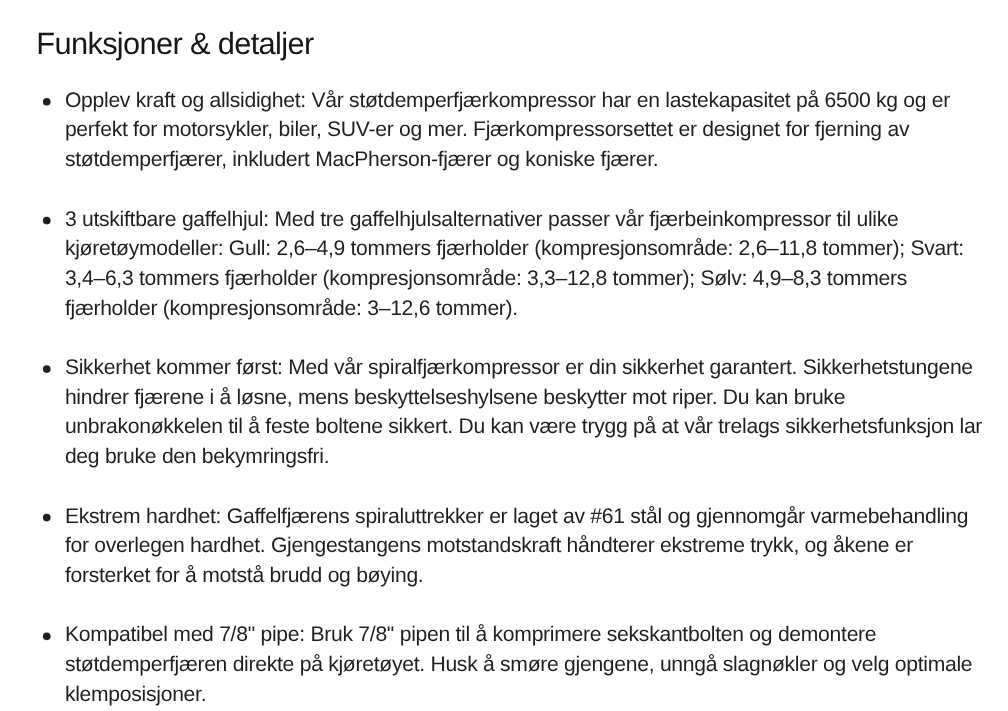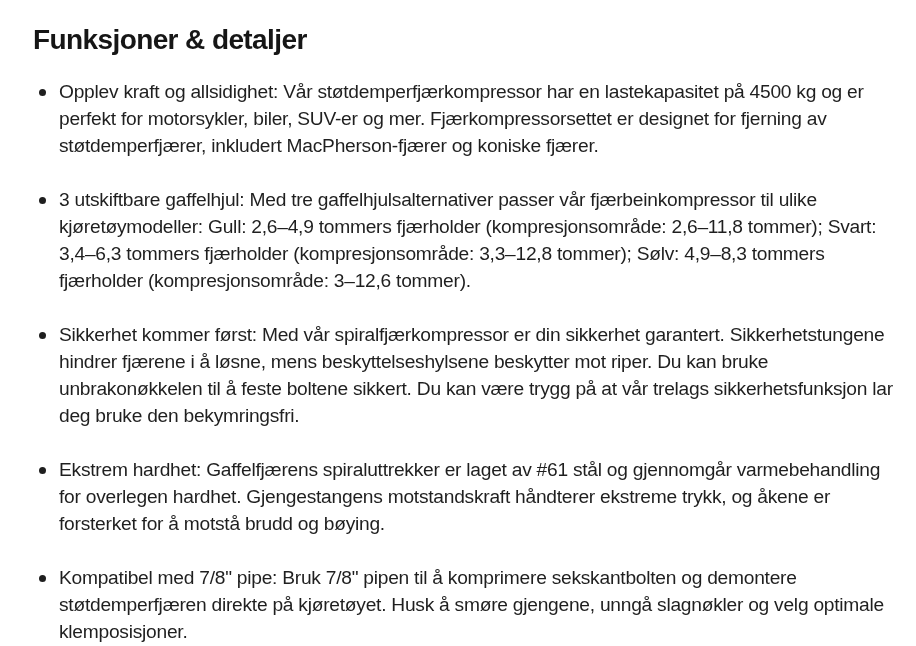--- a/index.html
+++ b/index.html
@@ -13,21 +13,21 @@
       overflow: hidden;
       font-family: "Liberation Sans", "DejaVu Sans", sans-serif;
       color: #1f1f1f;
     }
     .container {
       padding: 20px 0 0 33px;
     }
     h2.title {
       margin: 0;
       font-size: 28px;
-      font-weight: 700;
+      font-weight: 400;
       letter-spacing: -0.6px;
       color: #161616;
       line-height: 40px;
     }
     ul.features {
       list-style: none;
       margin: 18px 0 0 0;
       padding: 0;
       width: 870px;
     }
@@ -50,19 +50,19 @@
       border-radius: 50%;
       background: #1f1f1f;
     }
   </style>
 </head>
 <body>
 
 <div class="container">
   <h2 class="title">Funksjoner &amp; detaljer</h2>
   <ul class="features">
-    <li>Opplev kraft og allsidighet: Vår støtdemperfjærkompressor har en lastekapasitet på 4500 kg og er perfekt for motorsykler, biler, SUV-er og mer. Fjærkompressorsettet er designet for fjerning av støtdemperfjærer, inkludert MacPherson-fjærer og koniske fjærer.</li>
+    <li>Opplev kraft og allsidighet: Vår støtdemperfjærkompressor har en lastekapasitet på 6500 kg og er perfekt for motorsykler, biler, SUV-er og mer. Fjærkompressorsettet er designet for fjerning av støtdemperfjærer, inkludert MacPherson-fjærer og koniske fjærer.</li>
     <li>3 utskiftbare gaffelhjul: Med tre gaffelhjulsalternativer passer vår fjærbeinkompressor til ulike kjøretøymodeller: Gull: 2,6–4,9 tommers fjærholder (kompresjonsområde: 2,6–11,8 tommer); Svart: 3,4–6,3 tommers fjærholder (kompresjonsområde: 3,3–12,8 tommer); Sølv: 4,9–8,3 tommers fjærholder (kompresjonsområde: 3–12,6 tommer).</li>
     <li>Sikkerhet kommer først: Med vår spiralfjærkompressor er din sikkerhet garantert. Sikkerhetstungene hindrer fjærene i å løsne, mens beskyttelseshylsene beskytter mot riper. Du kan bruke unbrakonøkkelen til å feste boltene sikkert. Du kan være trygg på at vår trelags sikkerhetsfunksjon lar deg bruke den bekymringsfri.</li>
     <li>Ekstrem hardhet: Gaffelfjærens spiraluttrekker er laget av #61 stål og gjennomgår varmebehandling for overlegen hardhet. Gjengestangens motstandskraft håndterer ekstreme trykk, og åkene er forsterket for å motstå brudd og bøying.</li>
     <li>Kompatibel med 7/8" pipe: Bruk 7/8" pipen til å komprimere sekskantbolten og demontere støtdemperfjæren direkte på kjøretøyet. Husk å smøre gjengene, unngå slagnøkler og velg optimale klemposisjoner.</li>
   </ul>
 </div>
 
 </body></html>

